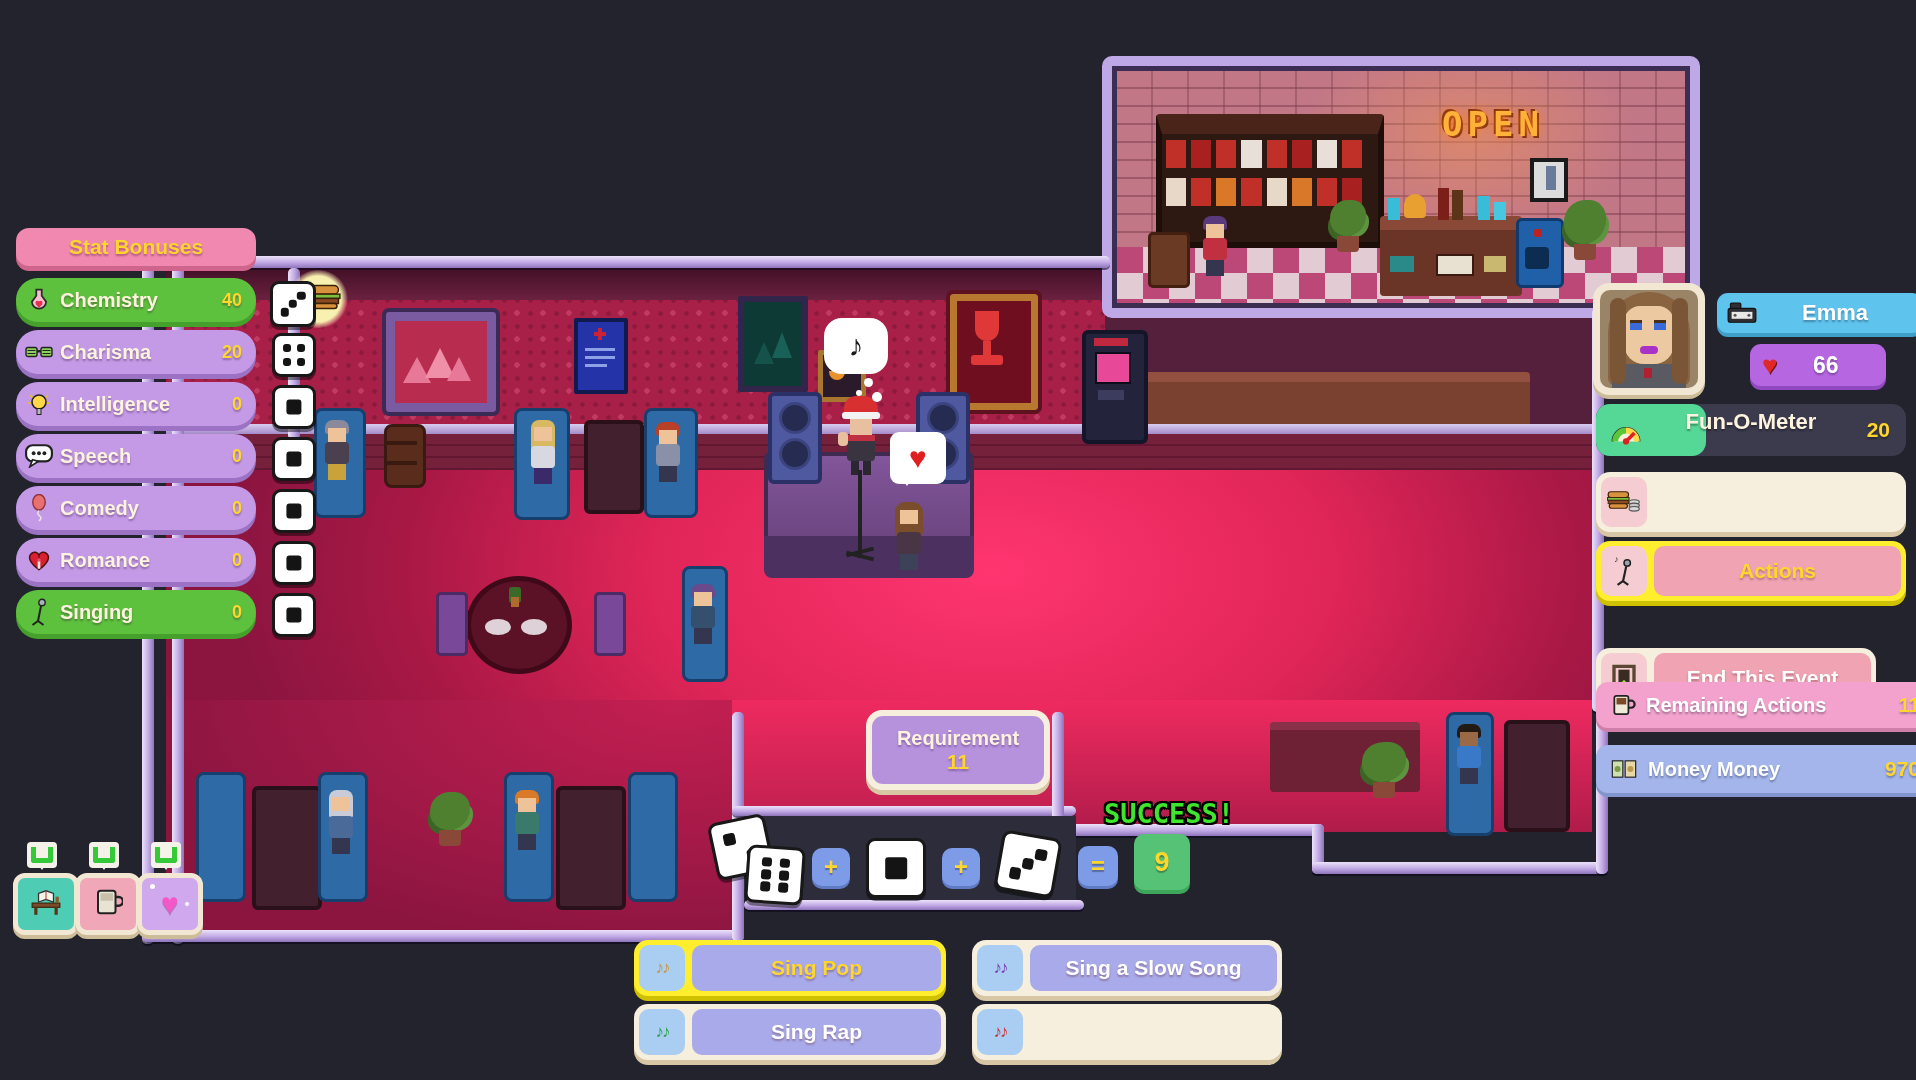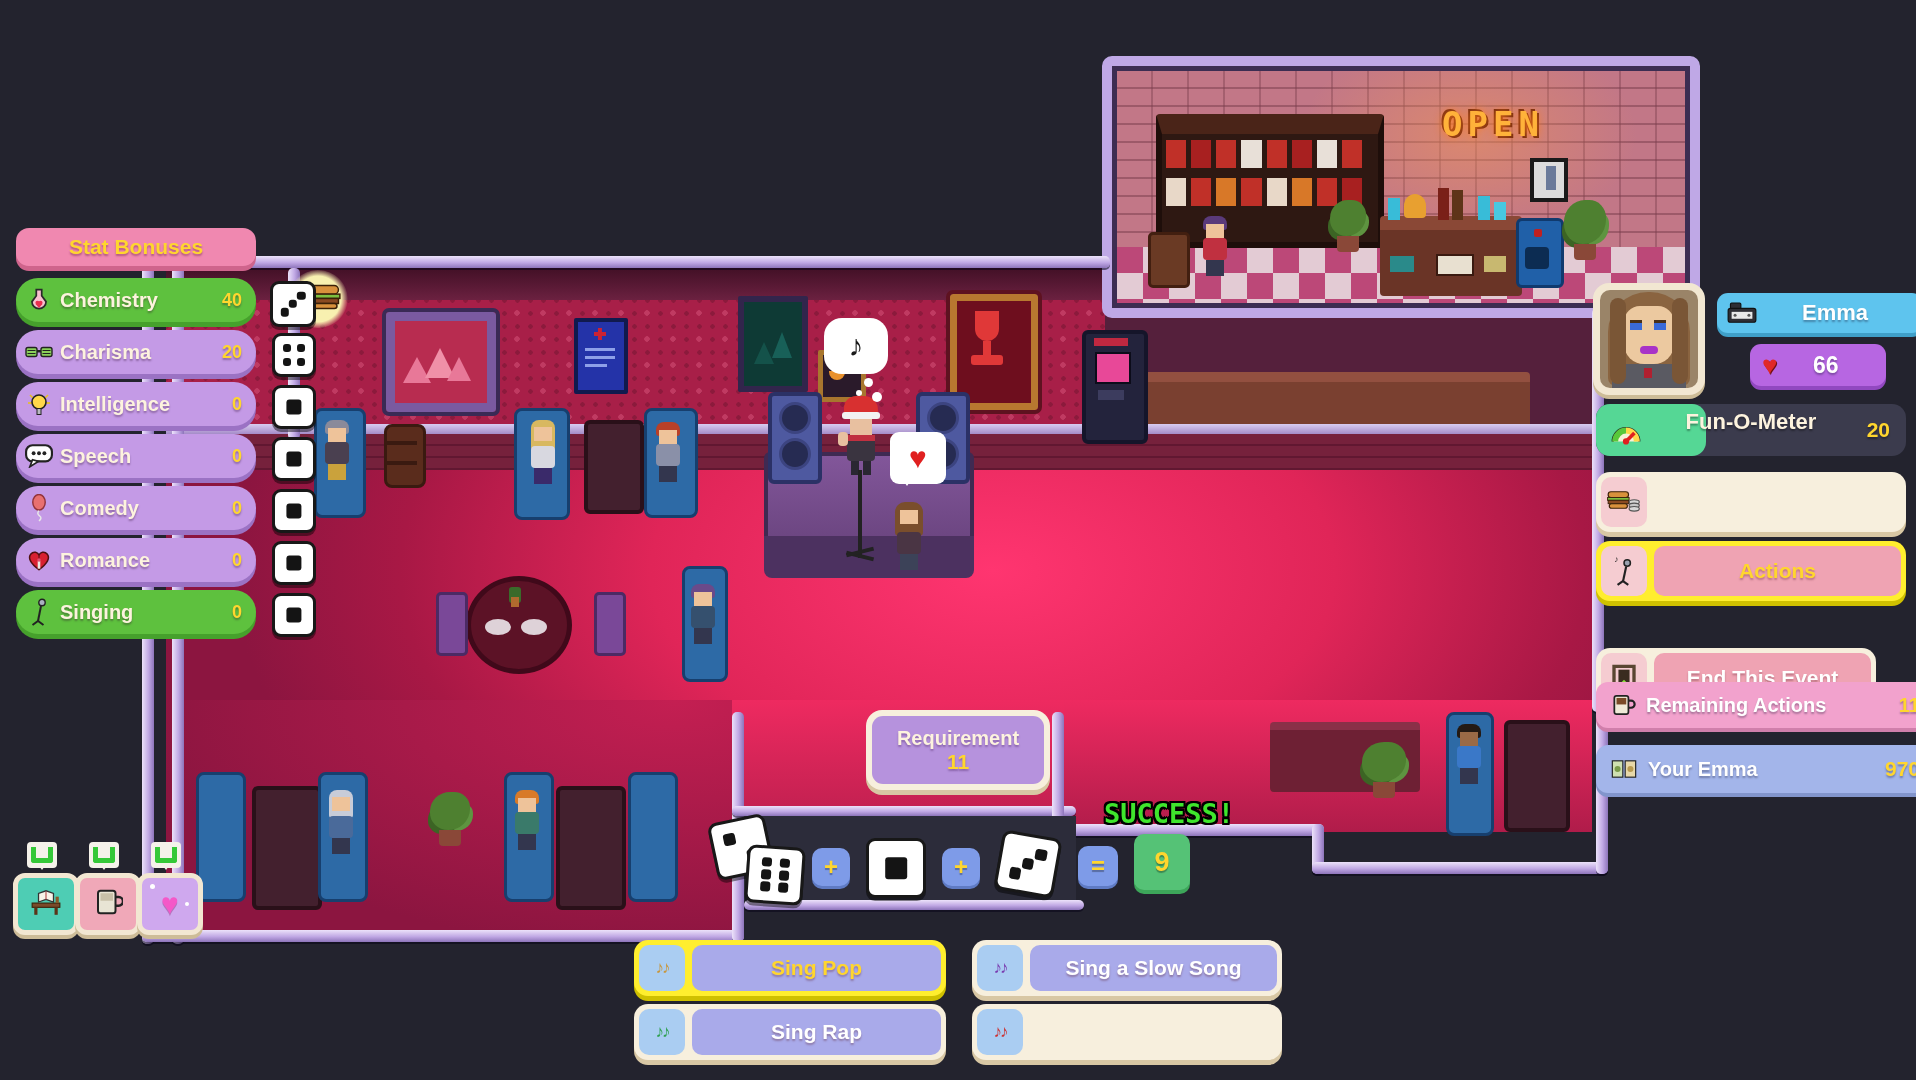--- a/index.html
+++ b/index.html
@@ -583,21 +583,21 @@
 </div>
 <div class="rpill" style="left:1596px;top:745px;width:310px;height:48px;background:#a3b5ea;box-shadow:0 4px 0 #8295cc;padding:0 14px;border-radius:12px;">
   <span style="display:flex;">
     <svg width="28" height="24" viewBox="0 0 24 20">
         <rect x="2" y="3" width="9" height="14" fill="#cfe0b0" stroke="#222"></rect>
         <rect x="13" y="3" width="9" height="14" fill="#e8d8a8" stroke="#222"></rect>
         <circle cx="6.5" cy="10" r="2.6" fill="#7a9a4a"></circle>
         <circle cx="17.5" cy="10" r="2.6" fill="#b89a50"></circle>
       </svg>
   </span>
-  <span style="flex:1;font-size:20px;margin-left:10px;">Your Emma</span>
+  <span style="flex:1;font-size:20px;margin-left:10px;">Money Money</span>
   <span style="color:#ffd62e;font-size:21px;">970</span>
 </div>
 
 <div class="btn-outer hl" style="left:634px;top:940px;width:312px;height:56px;">
   <span class="btn-icon note nc0" style="background:#aacdf2;"></span>
   <span class="btn-inner yellow-text" style="background:#a9aaea;">Sing Pop</span>
 </div>
 <div class="btn-outer" style="left:972px;top:940px;width:310px;height:56px;">
   <span class="btn-icon note nc1" style="background:#aacdf2;"></span>
   <span class="btn-inner" style="background:#a9aaea;">Sing a Slow Song</span>

